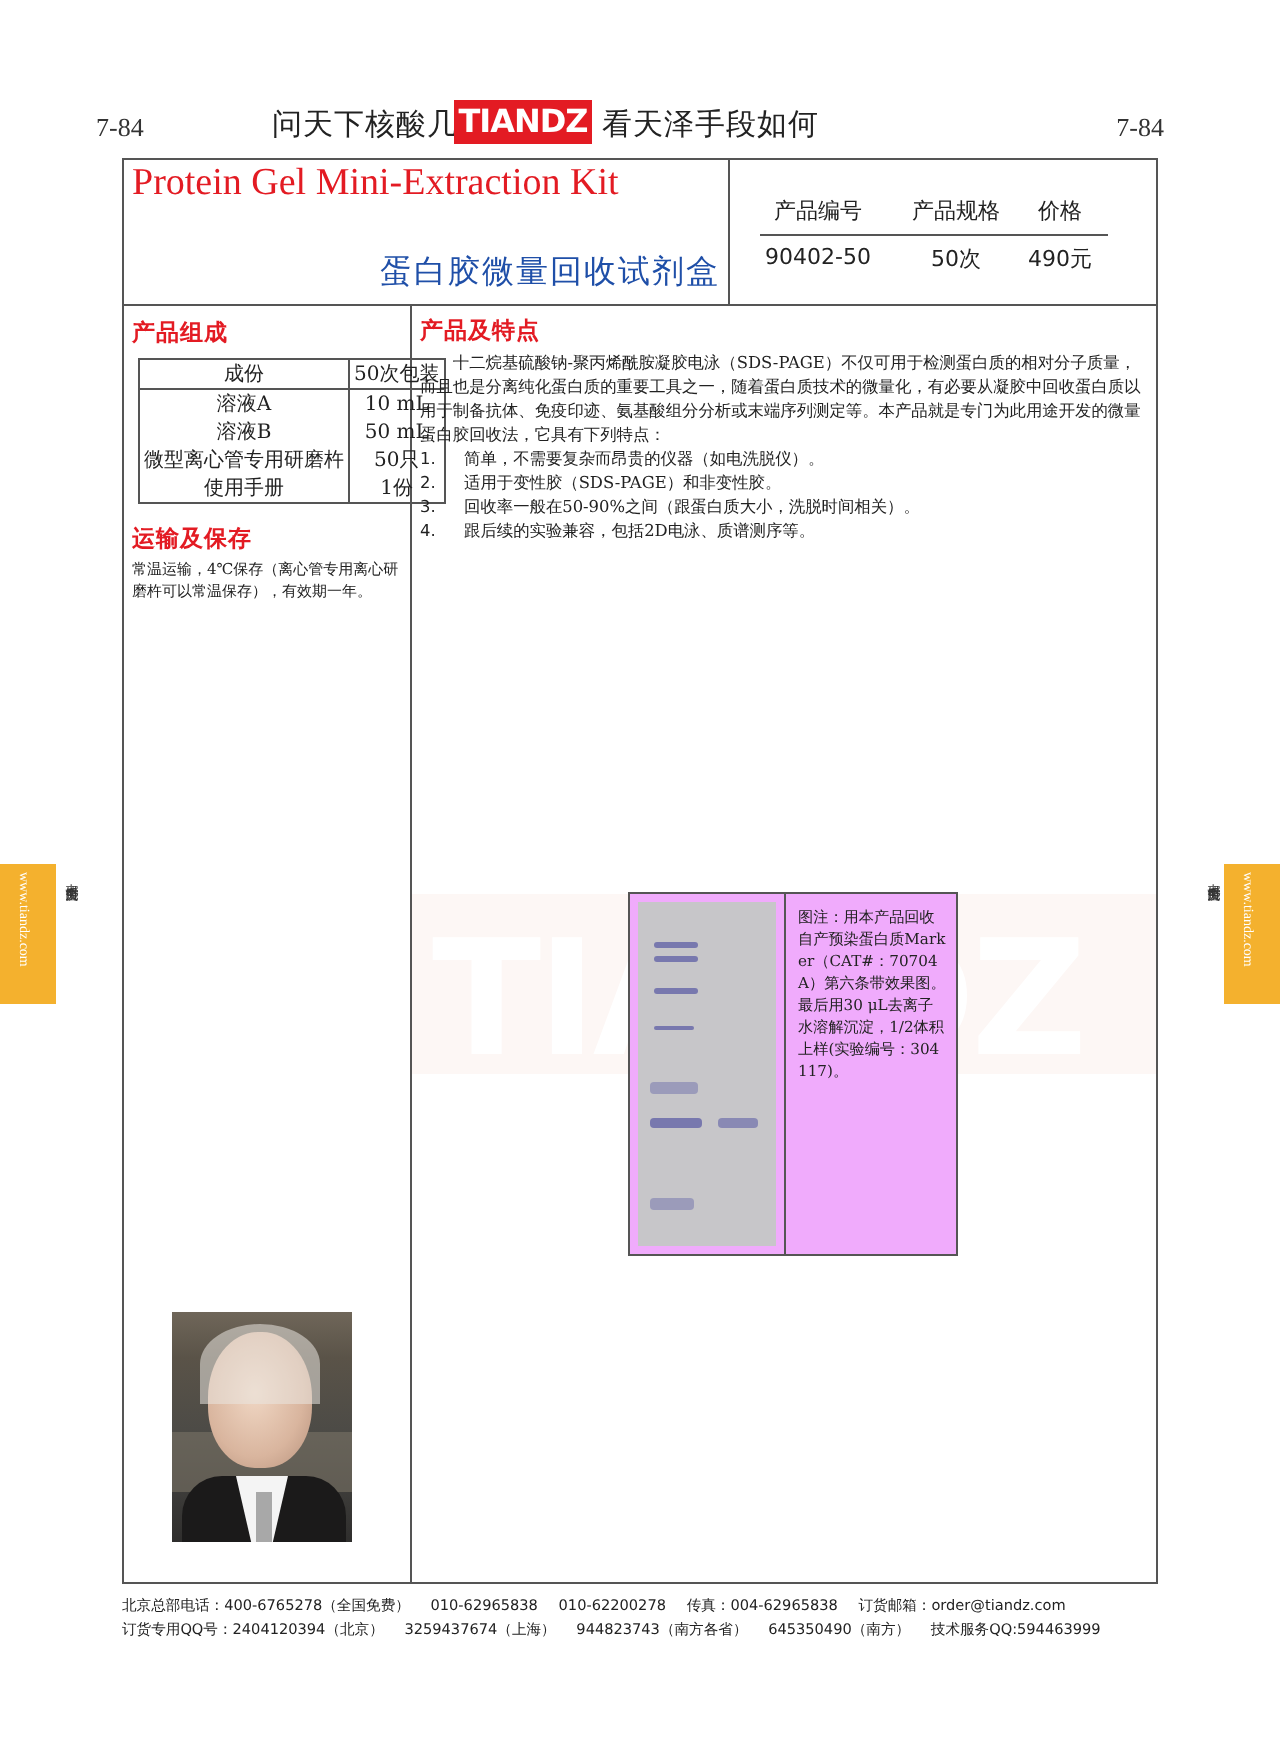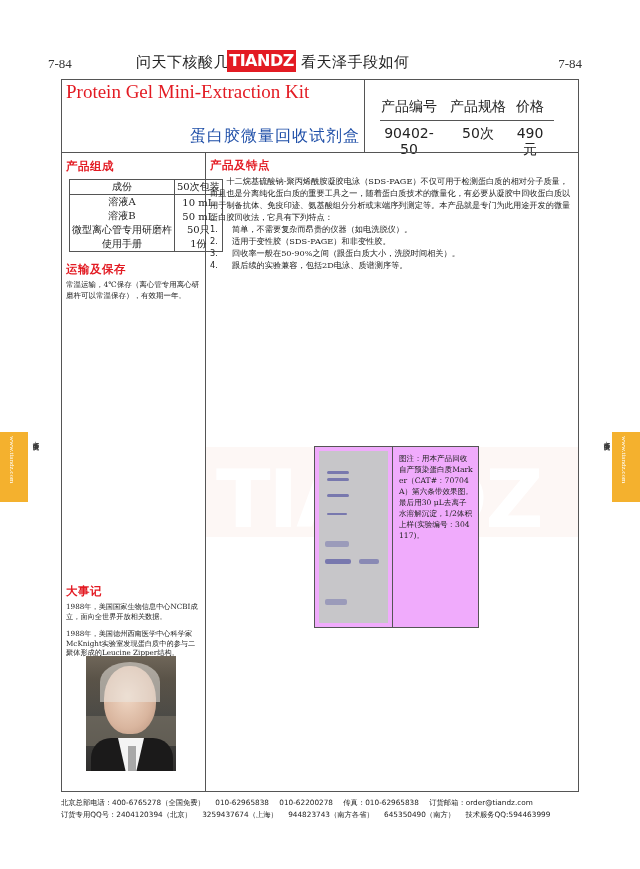--- a/index.html
+++ b/index.html
@@ -15,21 +15,21 @@
   .slogan.right { left: 301px; }
   .brand { position: absolute; top: 2px; left: 227px; width: 69px; height: 22px; background: #e31b23; color: #fff;
            font-family: "DejaVu Sans", sans-serif; font-weight: bold; font-size: 16px; text-align: center; line-height: 22px; letter-spacing: -0.5px; }
 
   .frame { position: absolute; left: 61px; top: 79px; width: 518px; height: 713px; border: 1px solid #555; }
   .title-cell { position: absolute; left: 0; top: 0; width: 303px; height: 72px; border-right: 1px solid #555; }
   .title-en { position: absolute; left: 4px; top: 1px; font-size: 19px; color: #e31b23; font-family: "Liberation Serif", serif; white-space: nowrap; }
   .title-cn { position: absolute; right: 4px; top: 46px; font-size: 16px; color: #1f4fa8; letter-spacing: 1px; }
 
   .spec { position: absolute; left: 318px; top: 18px; width: 200px; font-family: "DejaVu Sans", sans-serif; }
-  .spec-row { display: flex; font-size: 14px; }
+  .spec-row { display: flex; font-size: 11px; }
   .spec-row span { display: block; text-align: center; }
   .spec-row .c1 { width: 58px; } .spec-row .c2 { width: 56px; margin-left: 12px; } .spec-row .c3 { width: 36px; margin-left: 6px; }
   .spec-head { color: #222; padding-bottom: 4px; border-bottom: 1px solid #555; width: 174px; }
   .spec-val { padding-top: 4px; color: #222; }
 
   .h-divider { position: absolute; left: 0; top: 72px; width: 516px; border-top: 1px solid #555; }
   .v-divider { position: absolute; left: 143px; top: 72px; height: 640px; border-left: 1px solid #555; }
 
   .left-col { position: absolute; left: 0; top: 72px; width: 143px; height: 552px; }
   .right-col { position: absolute; left: 144px; top: 72px; width: 372px; height: 640px; }
@@ -155,26 +155,20 @@
         <td>1份</td>
       </tr>
     </tbody>
       </table>
 
     <div class="storage">
       <div class="sec-title">运输及保存</div>
       <p>常温运输，4℃保存（离心管专用离心研磨杵可以常温保存），有效期一年。</p>
     </div>
 
-    <div class="events">
-      <div class="sec-title">大事记</div>
-      <p>1988年，美国国家生物信息中心NCBI成立，面向全世界开放相关数据。</p>
-      <p class="gap">1988年，美国德州西南医学中心科学家McKnight实验室发现蛋白质中的参与二聚体形成的Leucine Zipper结构。</p>
-      <p class="name">Steven L. McKnight</p>
-    </div>
     <div class="photo">
       <div class="bg-band"></div>
       <div class="face"></div>
       <div class="hair"></div>
       <div class="suit"></div>
       <div class="collar"></div>
       <div class="tie"></div>
     </div>
   </div>
 
@@ -223,21 +217,21 @@
       <div class="caption">图注：用本产品回收自产预染蛋白质Marker（CAT#：70704A）第六条带效果图。最后用30 μL去离子水溶解沉淀，1/2体积上样(实验编号：304117)。</div>
     </div>
   </div>
 </div>
 
 <div class="footer">
   <div>
     <span>北京总部电话：400-6765278（全国免费）</span>
     <span>010-62965838</span>
     <span>010-62200278</span>
-    <span>传真：010-62965838</span>
+    <span>传真：004-62965838</span>
     <span>订货邮箱：order@tiandz.com</span>
   </div>
   <div>
     <span>订货专用QQ号：2404120394（北京）</span>
     <span>3259437674（上海）</span>
     <span>944823743（南方各省）</span>
     <span>645350490（南方）</span>
     <span>技术服务QQ:594463999</span>
   </div>
 </div>

